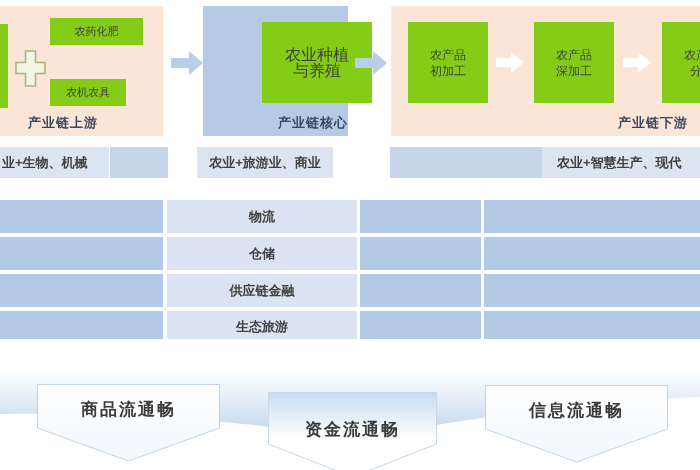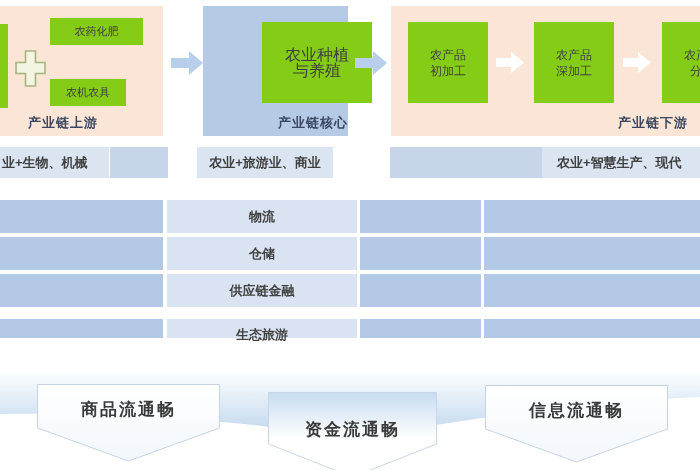--- a/index.html
+++ b/index.html
@@ -116,21 +116,21 @@
   <div class="seg segC" style="line-height:33px;">仓储</div>
   <div class="seg segR1"></div>
   <div class="seg segR2"></div>
 </div>
 <div class="srow" style="top:274px;">
   <div class="seg segL"></div>
   <div class="seg segC" style="line-height:33px;">供应链金融</div>
   <div class="seg segR1"></div>
   <div class="seg segR2"></div>
 </div>
-<div class="srow" style="top:311px;height:19px;margin-top:8px;">
+<div class="srow" style="top:311px;height:28px;">
   <div class="seg segL"></div>
   <div class="seg segC" style="line-height:32px;">生态旅游</div>
   <div class="seg segR1"></div>
   <div class="seg segR2"></div>
 </div>
 
 <span class="abs" style="left:0;top:370px;">
   <svg width="700" height="85" viewBox="0 0 700 85">
     <defs>
       <linearGradient id="gBand" x1="0" y1="0" x2="0" y2="1">

